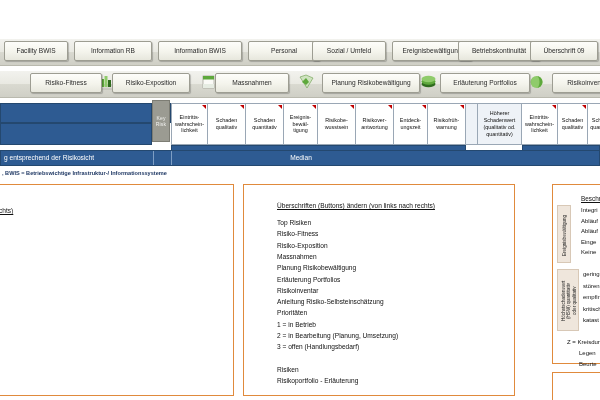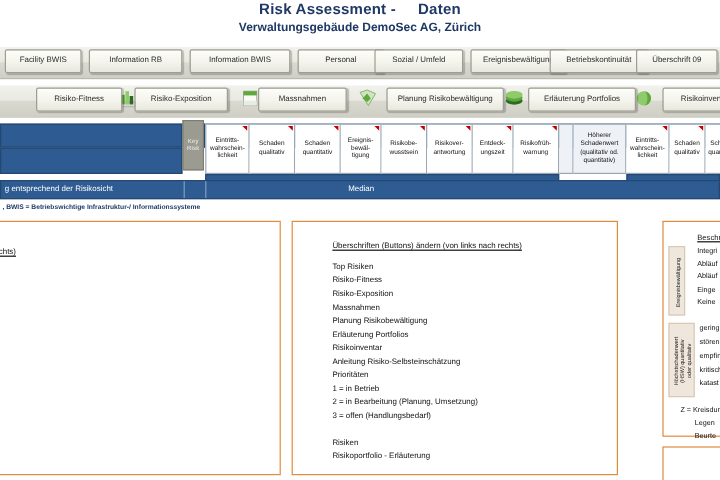--- a/index.html
+++ b/index.html
@@ -122,24 +122,20 @@
     display:flex;align-items:center;justify-content:center;
   }
   .rp-item{position:absolute;font-size:6px;color:#111;white-space:nowrap;}
   .rp-foot{position:absolute;font-size:6px;color:#111;white-space:nowrap;}
 </style>
 </head>
 <body>
 
 <div class="app">
 
-  <div class="title-wrap">
-    <div class="title-main">Risk Assessment -     Daten</div>
-    <div class="title-sub">Verwaltungsgebäude DemoSec AG, Zürich</div>
-  </div>
 
   <div class="btnbar row1">
     <div class="barbg"></div>
     <div id="row1-btns">
         <div class="btn" style="left: 4px; width: 62px;">
           <span>Facility BWIS</span>
         </div>
         <div class="btn" style="left: 74px; width: 76px;">
           <span>Information  RB</span>
         </div>

